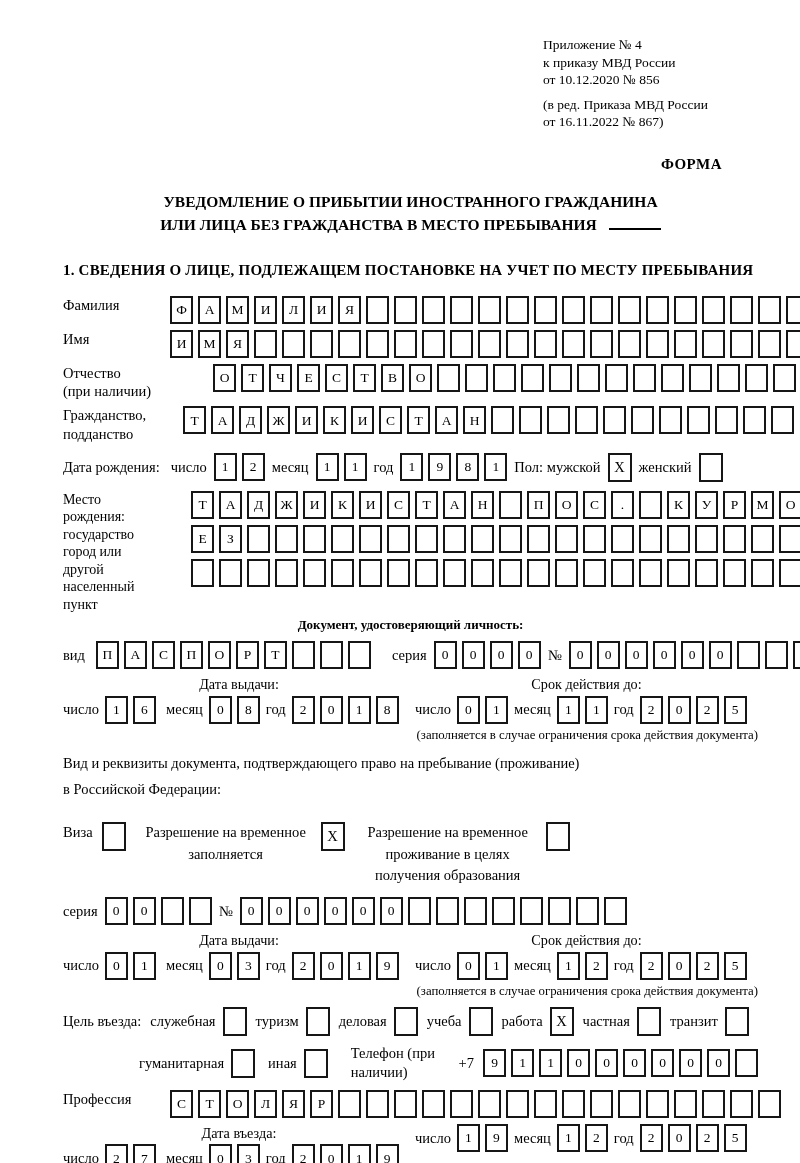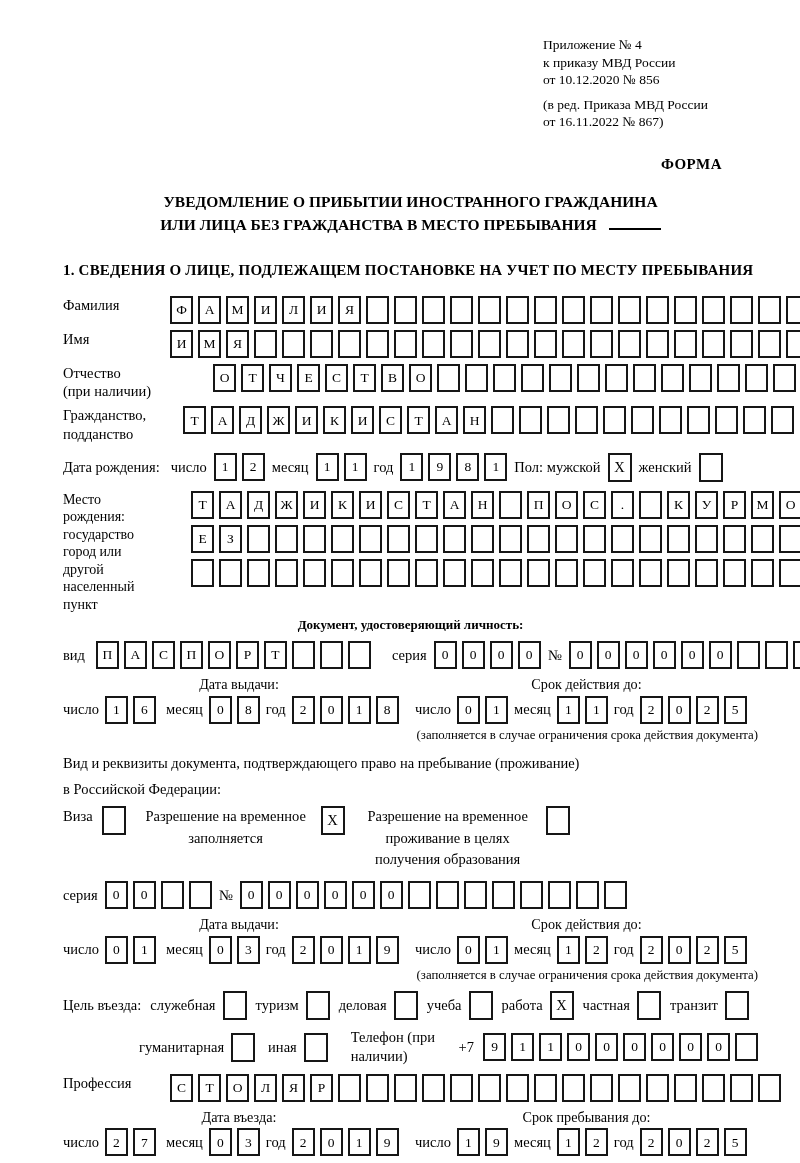--- a/index.html
+++ b/index.html
@@ -41,21 +41,21 @@
 
   .doc-head { text-align:center; font-weight:bold; font-size:13px; margin:4px 0 7px 0; }
 
   .datesec { display:flex; margin-top:6px; }
   .datecol1 { width:352px; } .datecol2 { width:343px; }
   .datehdr { text-align:center; font-size:14.2px; margin-bottom:2px; }
   .daterow { display:flex; align-items:center; gap:6px; }
   .note { text-align:right; font-size:12.8px; margin:3px 0 8px 0; }
 
   .intro { line-height:1.75; }
-  .rdocs { display:flex; align-items:flex-start; gap:14px; margin:4px 0 10px 0; }
+  .rdocs { display:flex; align-items:flex-start; gap:14px; margin:20px 0 10px 0; }
   .rdoc-item { display:flex; align-items:flex-start; gap:9px; }
   .rdoc-label { line-height:1.5; }
   .ctr { text-align:center; }
   .mw1 { max-width:172px; } .mw2 { max-width:178px; }
 
   .purp { display:flex; align-items:center; gap:9px; margin-bottom:8px; flex-wrap:nowrap; }
   .opt { display:inline-flex; align-items:center; gap:7px; }
   .indent { margin-left:76px; }
 </style>
 </head>
@@ -592,21 +592,20 @@
         <span>год</span>
         <span class="cells">
             <span class="cell">2</span>
             <span class="cell">0</span>
             <span class="cell">1</span>
             <span class="cell">9</span>
           </span>
       </div>
     </div>
     <div class="datecol2">
-      <div class="datehdr">Срок пребывания до:</div>
       <div class="daterow">
         <span>число</span>
         <span class="cells">
             <span class="cell">1</span>
             <span class="cell">9</span>
           </span>
         <span>месяц</span>
         <span class="cells">
             <span class="cell">1</span>
             <span class="cell">2</span>

